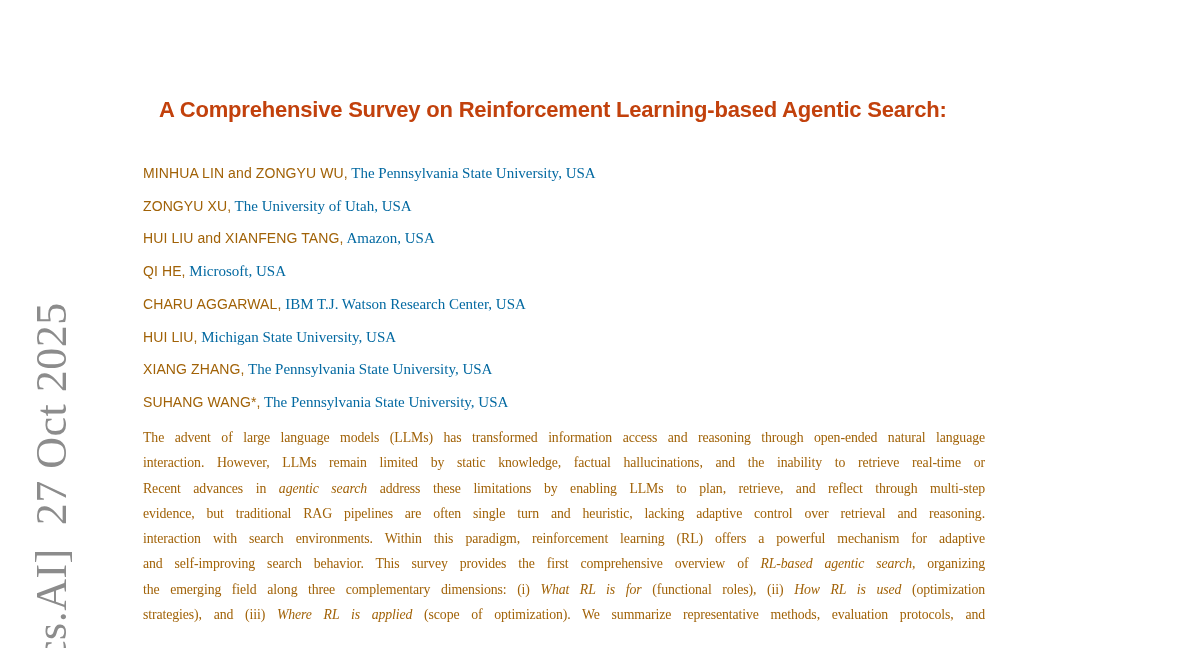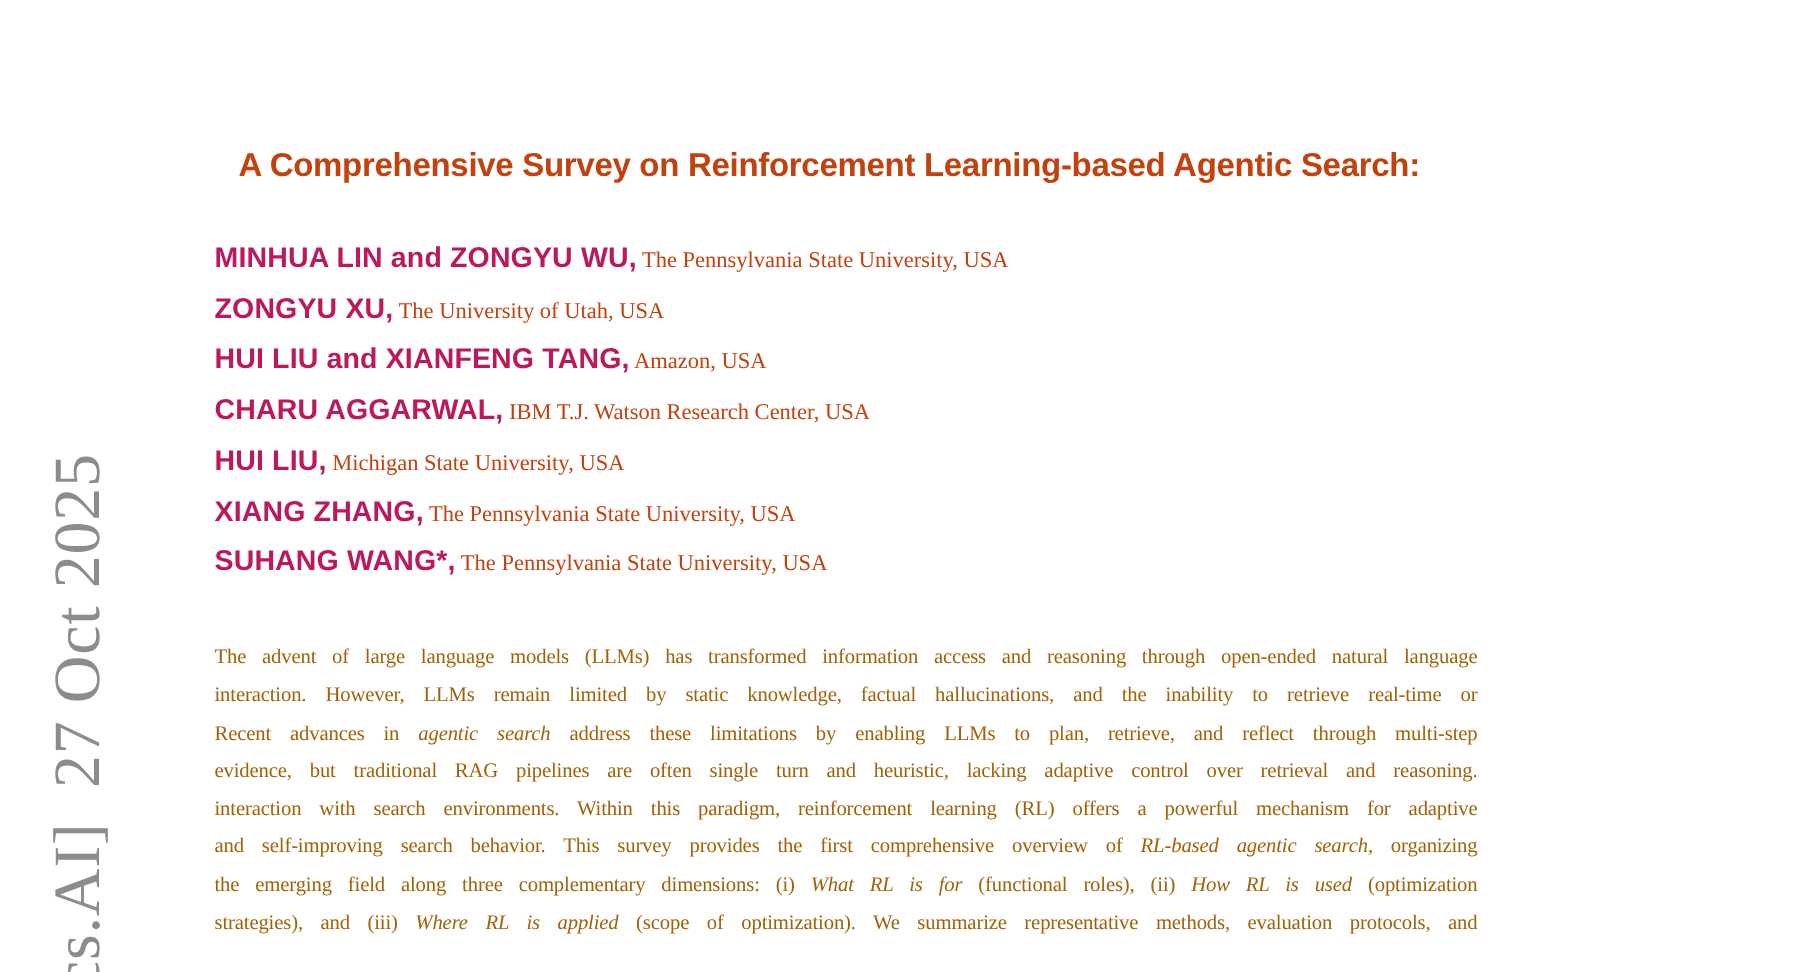--- a/index.html
+++ b/index.html
@@ -58,29 +58,28 @@
     top: 157px;
     left: 0;
     width: 842px;
   }
   .author-line {
     line-height: 31.7px;
     white-space: nowrap;
   }
   .author-name {
     font-family: "Liberation Sans", "DejaVu Sans", sans-serif;
-    font-size: 19px;
-    color: #be185d;
+    font-size: 14px;
+    color: #a16207;
     letter-spacing: 0.1px;
-    font-weight: bold;
   }
   .author-affiliation {
     font-family: "Liberation Serif", "DejaVu Serif", serif;
     font-size: 15px;
-    color: #c2410c;
+    color: #0369a1;
   }
   .abstract {
     position: absolute;
     top: 425px;
     left: 0;
     width: 842px;
   }
   .abs-line {
     font-family: Liberation Serif, serif;
     font-size: 13.8px;
@@ -105,20 +104,21 @@
   <div class="content">
 
     <h1 class="title">
       <div>A Comprehensive Survey on Reinforcement Learning-based Agentic Search:</div>
     </h1>
 
     <div class="authors">
         <div class="author-line"><span class="author-name">MINHUA LIN and ZONGYU WU,</span><span class="author-affiliation"> The Pennsylvania State University, USA</span></div>
         <div class="author-line"><span class="author-name">ZONGYU XU,</span><span class="author-affiliation"> The University of Utah, USA</span></div>
         <div class="author-line"><span class="author-name">HUI LIU and XIANFENG TANG,</span><span class="author-affiliation"> Amazon, USA</span></div>
+        <div class="author-line"><span class="author-name">QI HE,</span><span class="author-affiliation"> Microsoft, USA</span></div>
         <div class="author-line"><span class="author-name">CHARU AGGARWAL,</span><span class="author-affiliation"> IBM T.J. Watson Research Center, USA</span></div>
         <div class="author-line"><span class="author-name">HUI LIU,</span><span class="author-affiliation"> Michigan State University, USA</span></div>
         <div class="author-line"><span class="author-name">XIANG ZHANG,</span><span class="author-affiliation"> The Pennsylvania State University, USA</span></div>
         <div class="author-line"><span class="author-name">SUHANG WANG*,</span><span class="author-affiliation"> The Pennsylvania State University, USA</span></div>
       </div>
 
     <div class="abstract">
         <div class="abs-line"><span>The advent of large language models (LLMs) has transformed information access and reasoning through open-ended natural language</span></div>
         <div class="abs-line"><span>interaction. However, LLMs remain limited by static knowledge, factual hallucinations, and the inability to retrieve real-time or</span></div>
         <div class="abs-line"><span>Recent advances in </span><i>agentic search</i><span> address these limitations by enabling LLMs to plan, retrieve, and reflect through multi-step</span></div>

